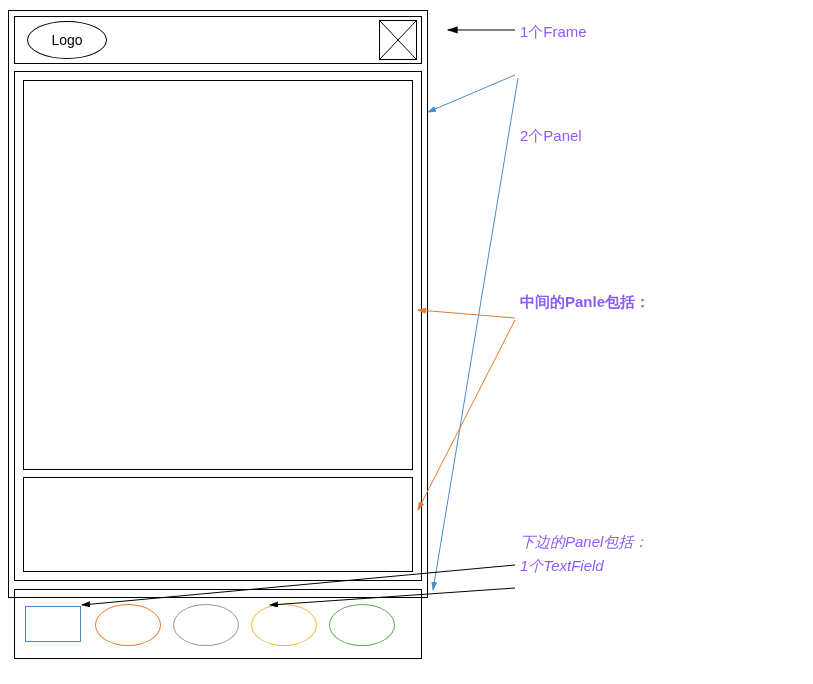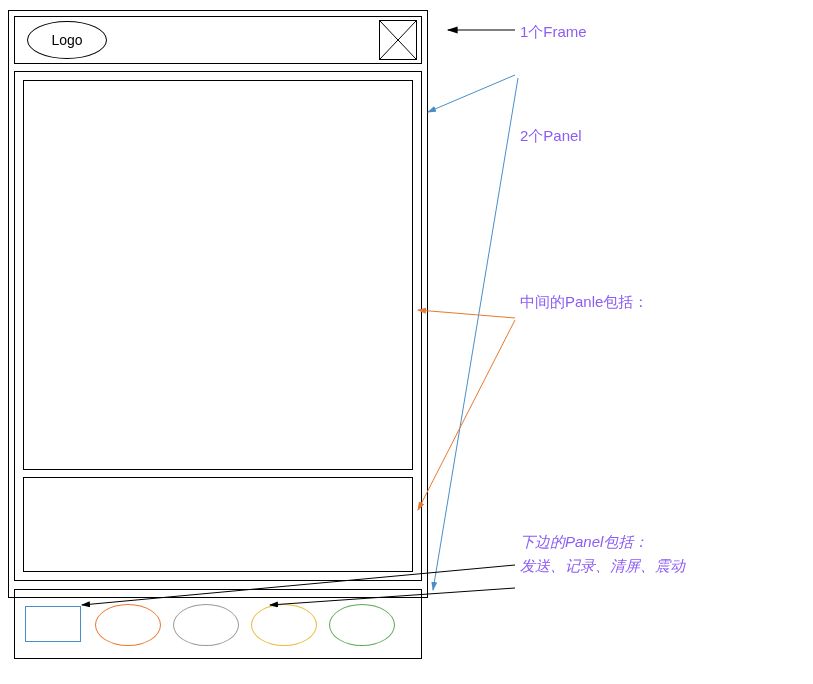--- a/index.html
+++ b/index.html
@@ -22,21 +22,21 @@
     .textfield { position: absolute; left: 10px; top: 16px; width: 56px; height: 36px; border: 1.5px solid #4a8ec9; }
     .btn { position: absolute; top: 14px; width: 66px; height: 42px; border-radius: 50%; }
     .btn1 { left: 80px; border: 1.5px solid #e8792e; }
     .btn2 { left: 158px; border: 1.5px solid #999; }
     .btn3 { left: 236px; border: 1.5px solid #ecb838; }
     .btn4 { left: 314px; border: 1.5px solid #5ea955; }
     
     .annot { position: absolute; font-size: 15px; line-height: 1.6; color: #8b5cf6; }
     .annot-frame { left: 520px; top: 20px; }
     .annot-panel { left: 520px; top: 78px; margin-top: 46px; }
-    .annot-mid { left: 520px; top: 290px; }
+    .annot-mid { left: 520px; top: 290px; font-weight: bold; }
     .annot-bot { left: 520px; top: 530px; font-style: italic; }
     
     svg.arrows { position: absolute; left: 0; top: 0; width: 813px; height: 684px; pointer-events: none; }
   </style>
 </head>
 <body>
 
 <div class="frame">
   <div class="titlebar">
     <div class="logo">
@@ -91,14 +91,14 @@
 <div class="annot annot-panel">
   <span>2个Panel</span>
 </div>
 
 <div class="annot annot-mid">
   <div>中间的Panle包括：</div>
 </div>
 
 <div class="annot annot-bot">
   <div>下边的Panel包括：</div>
-  <div>发送、记录、清屏、震动</div>
+  <div>1个TextField</div>
 </div>
 
 </body></html>

